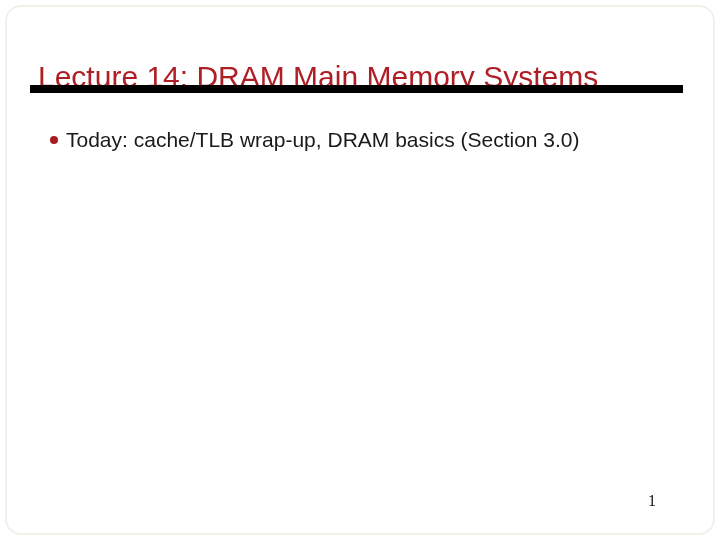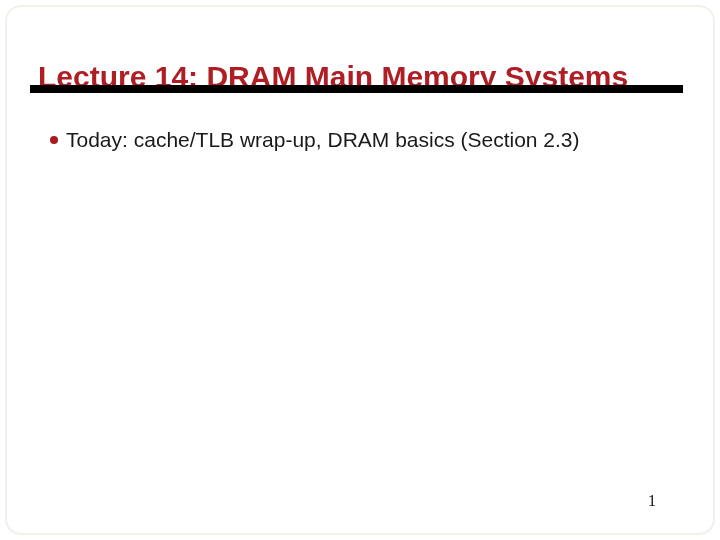--- a/index.html
+++ b/index.html
@@ -25,21 +25,21 @@
     border-radius: 16px;
     pointer-events: none;
   }
   .slide-title {
     position: absolute;
     left: 38px;
     top: 40px;
     width: 640px;
     font-size: 30px;
     line-height: 1.1;
-    font-weight: 700;
+    font-weight: 400;
     color: #ae1e24;
     white-space: nowrap;
   }
   .title-rule {
     position: absolute;
     left: 30px;
     top: 85px;
     width: 653px;
     height: 8px;
     background: #000000;
@@ -81,18 +81,18 @@
 <div class="slide">
 
   <div class="slide-border"></div>
 
   <h1 class="slide-title">Lecture 14: DRAM Main Memory Systems</h1>
 
   <div class="title-rule"></div>
 
   <div class="bullet-line">
     <span class="bullet-dot"></span>
-    <span class="bullet-text">Today: cache/TLB wrap-up, DRAM basics (Section 2.3)</span>
+    <span class="bullet-text">Today: cache/TLB wrap-up, DRAM basics (Section 3.0)</span>
   </div>
 
   <div class="page-number">1</div>
 
 </div>
 
 </body></html>

